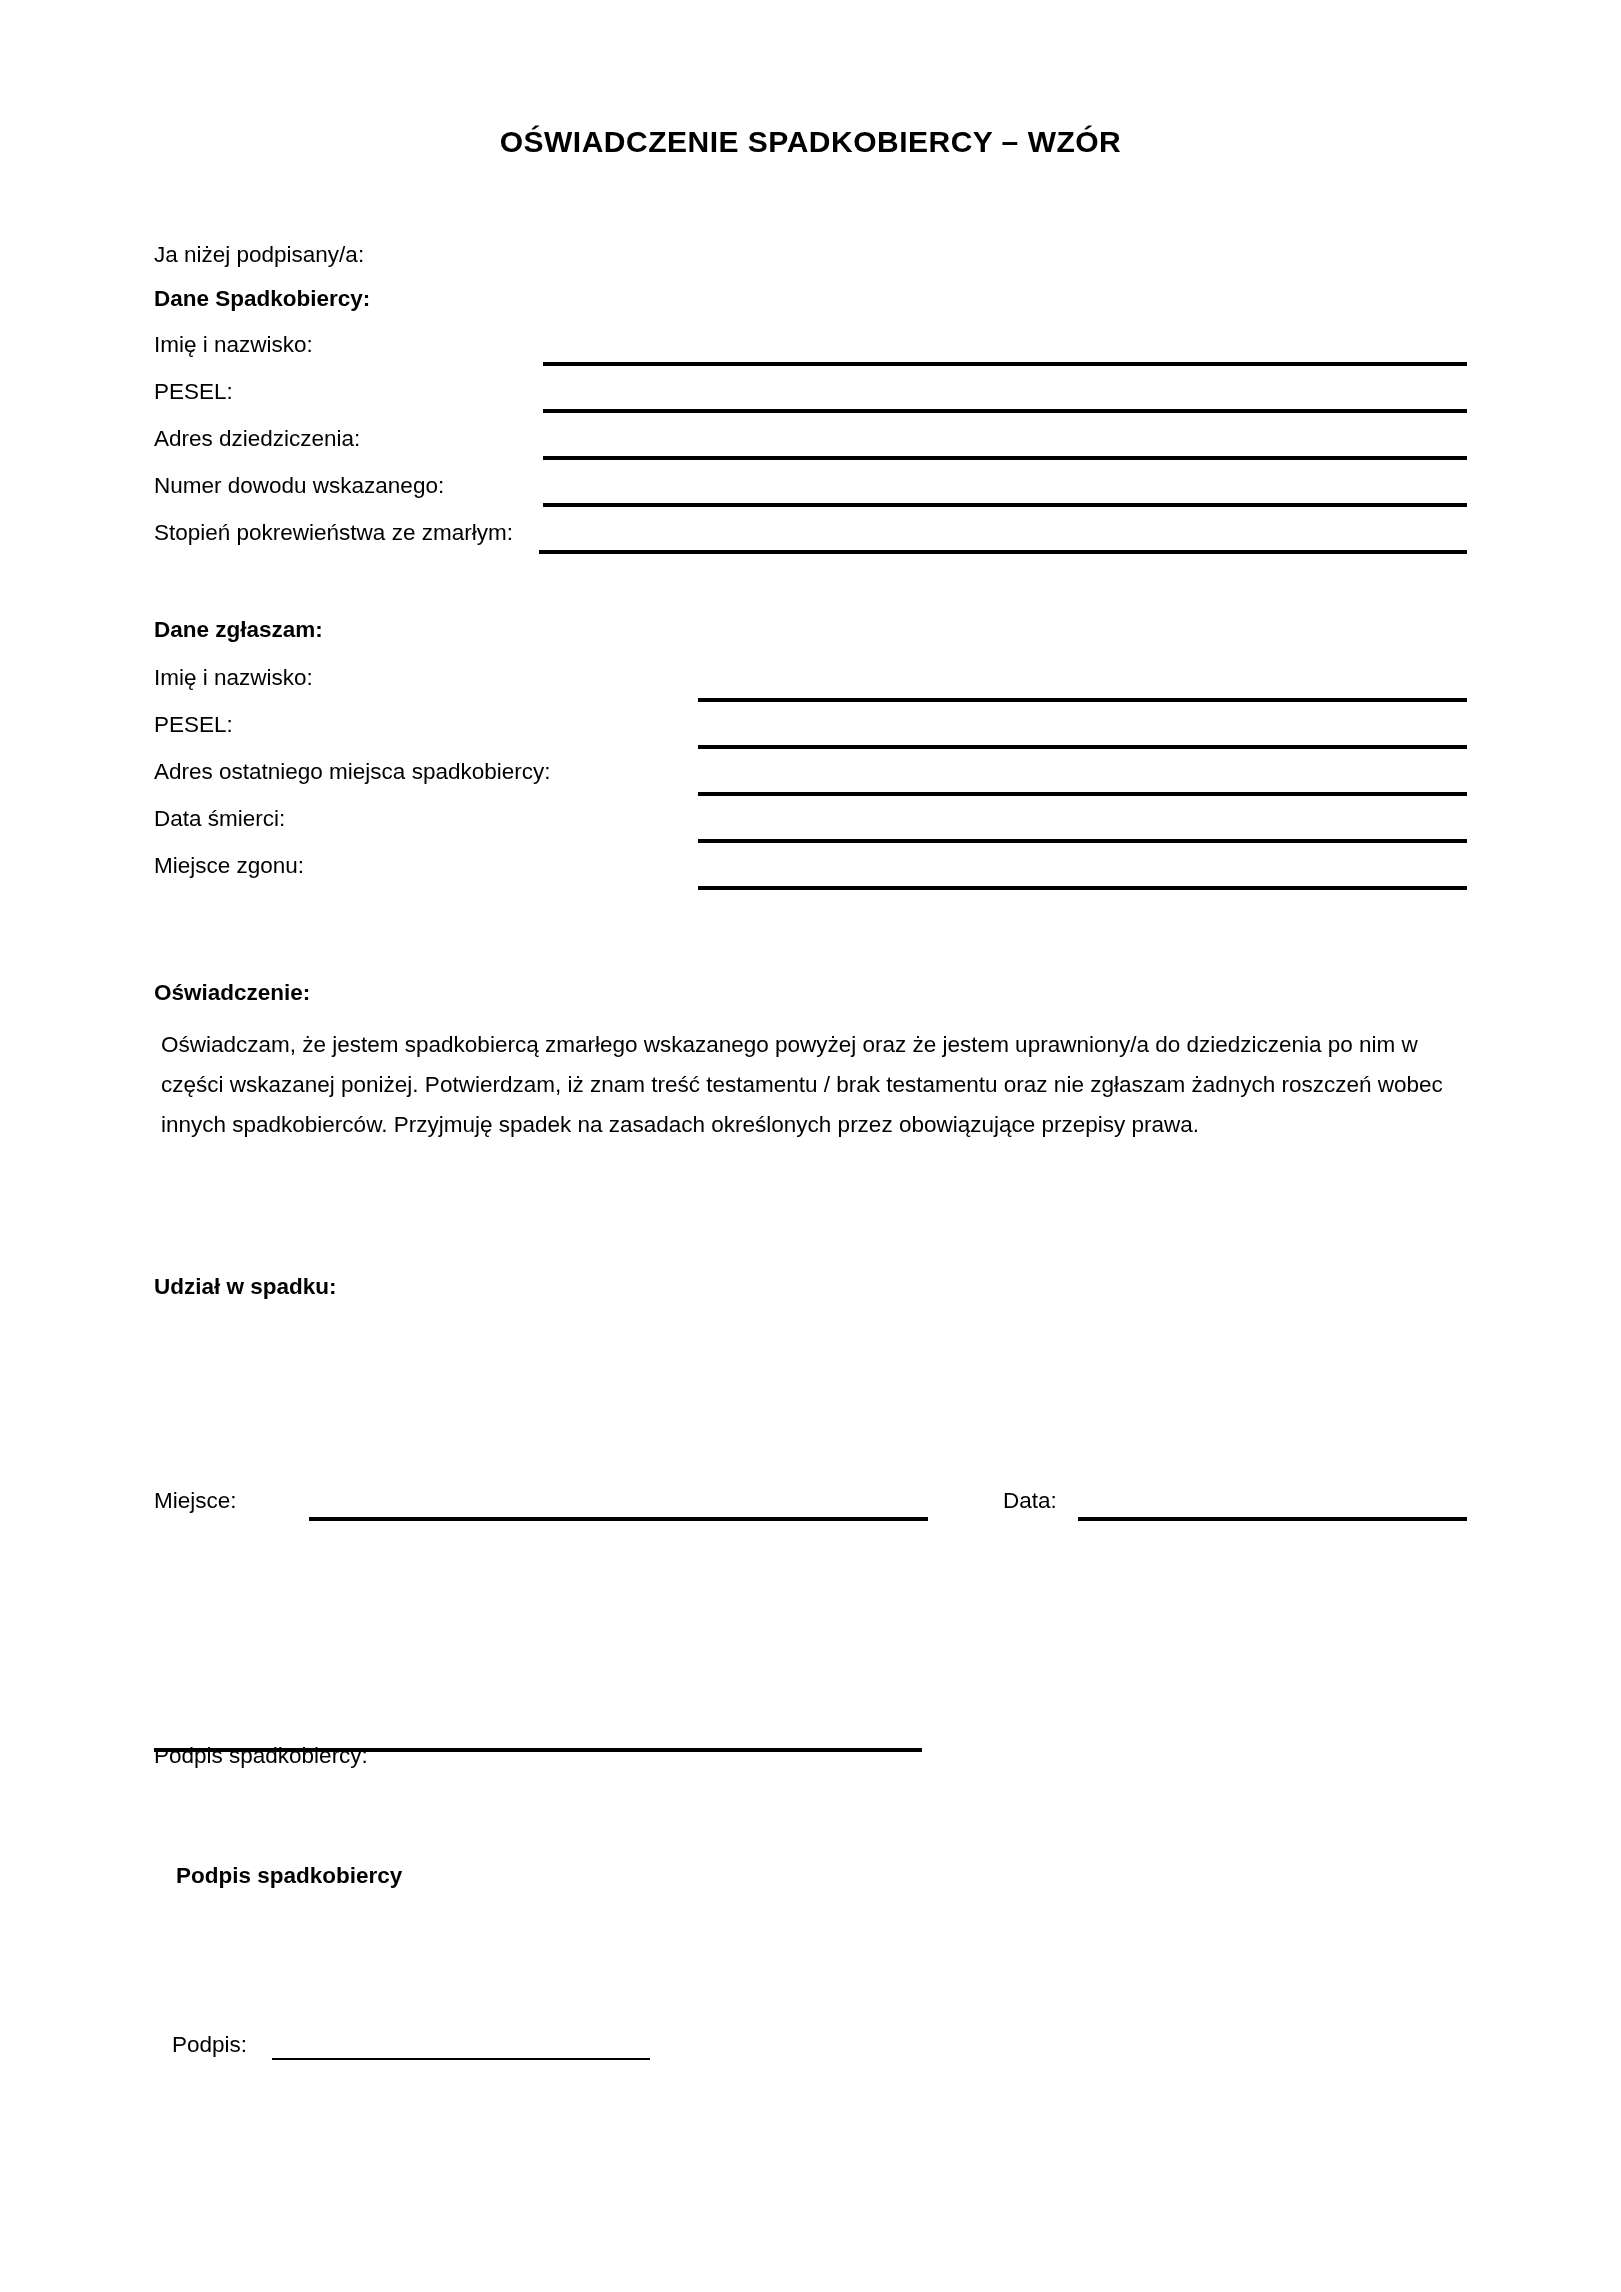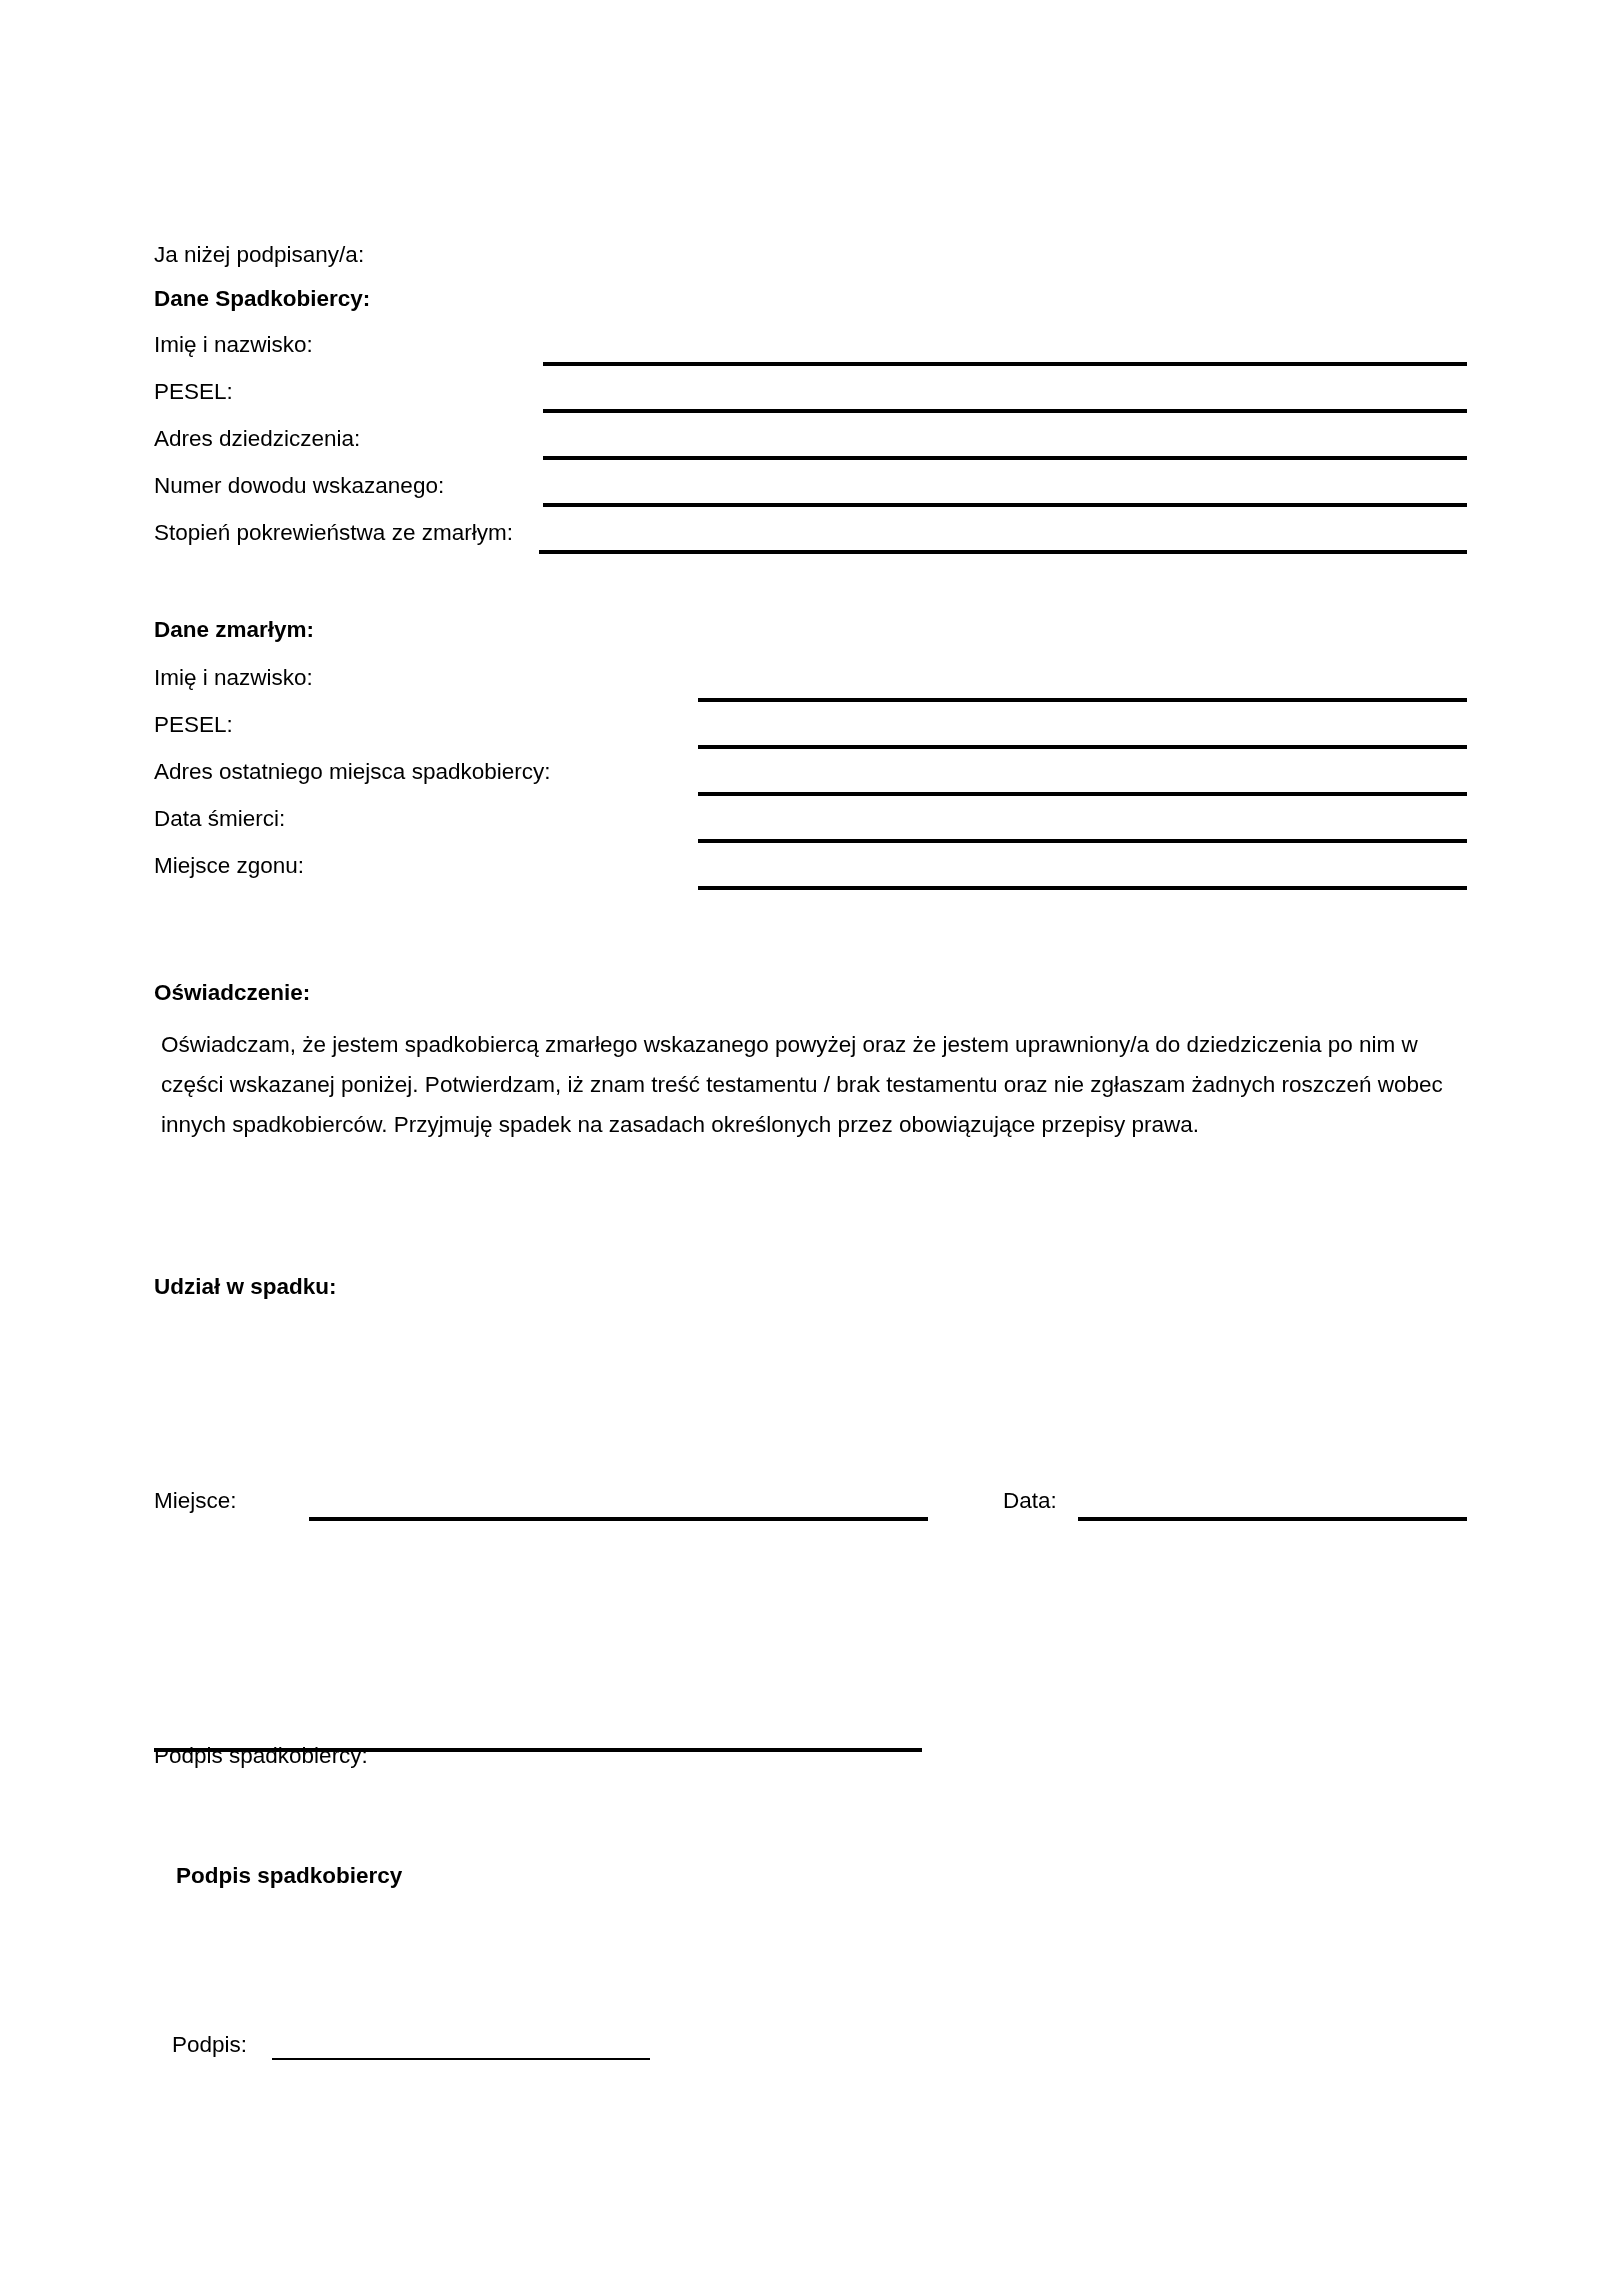--- a/index.html
+++ b/index.html
@@ -50,41 +50,42 @@
     border-bottom: 2px solid #000;
     margin-left: 5.9px;
     vertical-align: baseline;
   }
 </style>
 </head>
 <body>
 
 <div class="page">
 
+  <div class="abs title">OŚWIADCZENIE SPADKOBIERCY – WZÓR</div>
 
   <div class="abs label" style="top:242px; left:154px;">Ja niżej podpisany/a:</div>
 
   <div class="abs label bold" style="top:286px; left:154px;">Dane Spadkobiercy:</div>
 
   <div class="abs label" style="top:332px; left:154px;">Imię i nazwisko:</div>
   <div class="fline" style="top:362px; left:543px; width:924px;"></div>
 
   <div class="abs label" style="top:379px; left:154px;">PESEL:</div>
   <div class="fline" style="top:409px; left:543px; width:924px;"></div>
 
   <div class="abs label" style="top:426px; left:154px;">Adres dziedziczenia:</div>
   <div class="fline" style="top:456px; left:543px; width:924px;"></div>
 
   <div class="abs label" style="top:473px; left:154px;">Numer dowodu wskazanego:</div>
   <div class="fline" style="top:503px; left:543px; width:924px;"></div>
 
   <div class="abs label" style="top:520px; left:154px;">Stopień pokrewieństwa ze zmarłym:</div>
   <div class="fline" style="top:550px; left:539px; width:928px;"></div>
 
-  <div class="abs label bold" style="top:617px; left:154px;">Dane zmarłym:</div>
+  <div class="abs label bold" style="top:617px; left:154px;">Dane zgłaszam:</div>
 
   <div class="abs label" style="top:665px; left:154px;">Imię i nazwisko:</div>
   <div class="fline" style="top:698px; left:698px; width:769px;"></div>
 
   <div class="abs label" style="top:712px; left:154px;">PESEL:</div>
   <div class="fline" style="top:745px; left:698px; width:769px;"></div>
 
   <div class="abs label" style="top:759px; left:154px;">Adres ostatniego miejsca spadkobiercy:</div>
   <div class="fline" style="top:792px; left:698px; width:769px;"></div>
 

